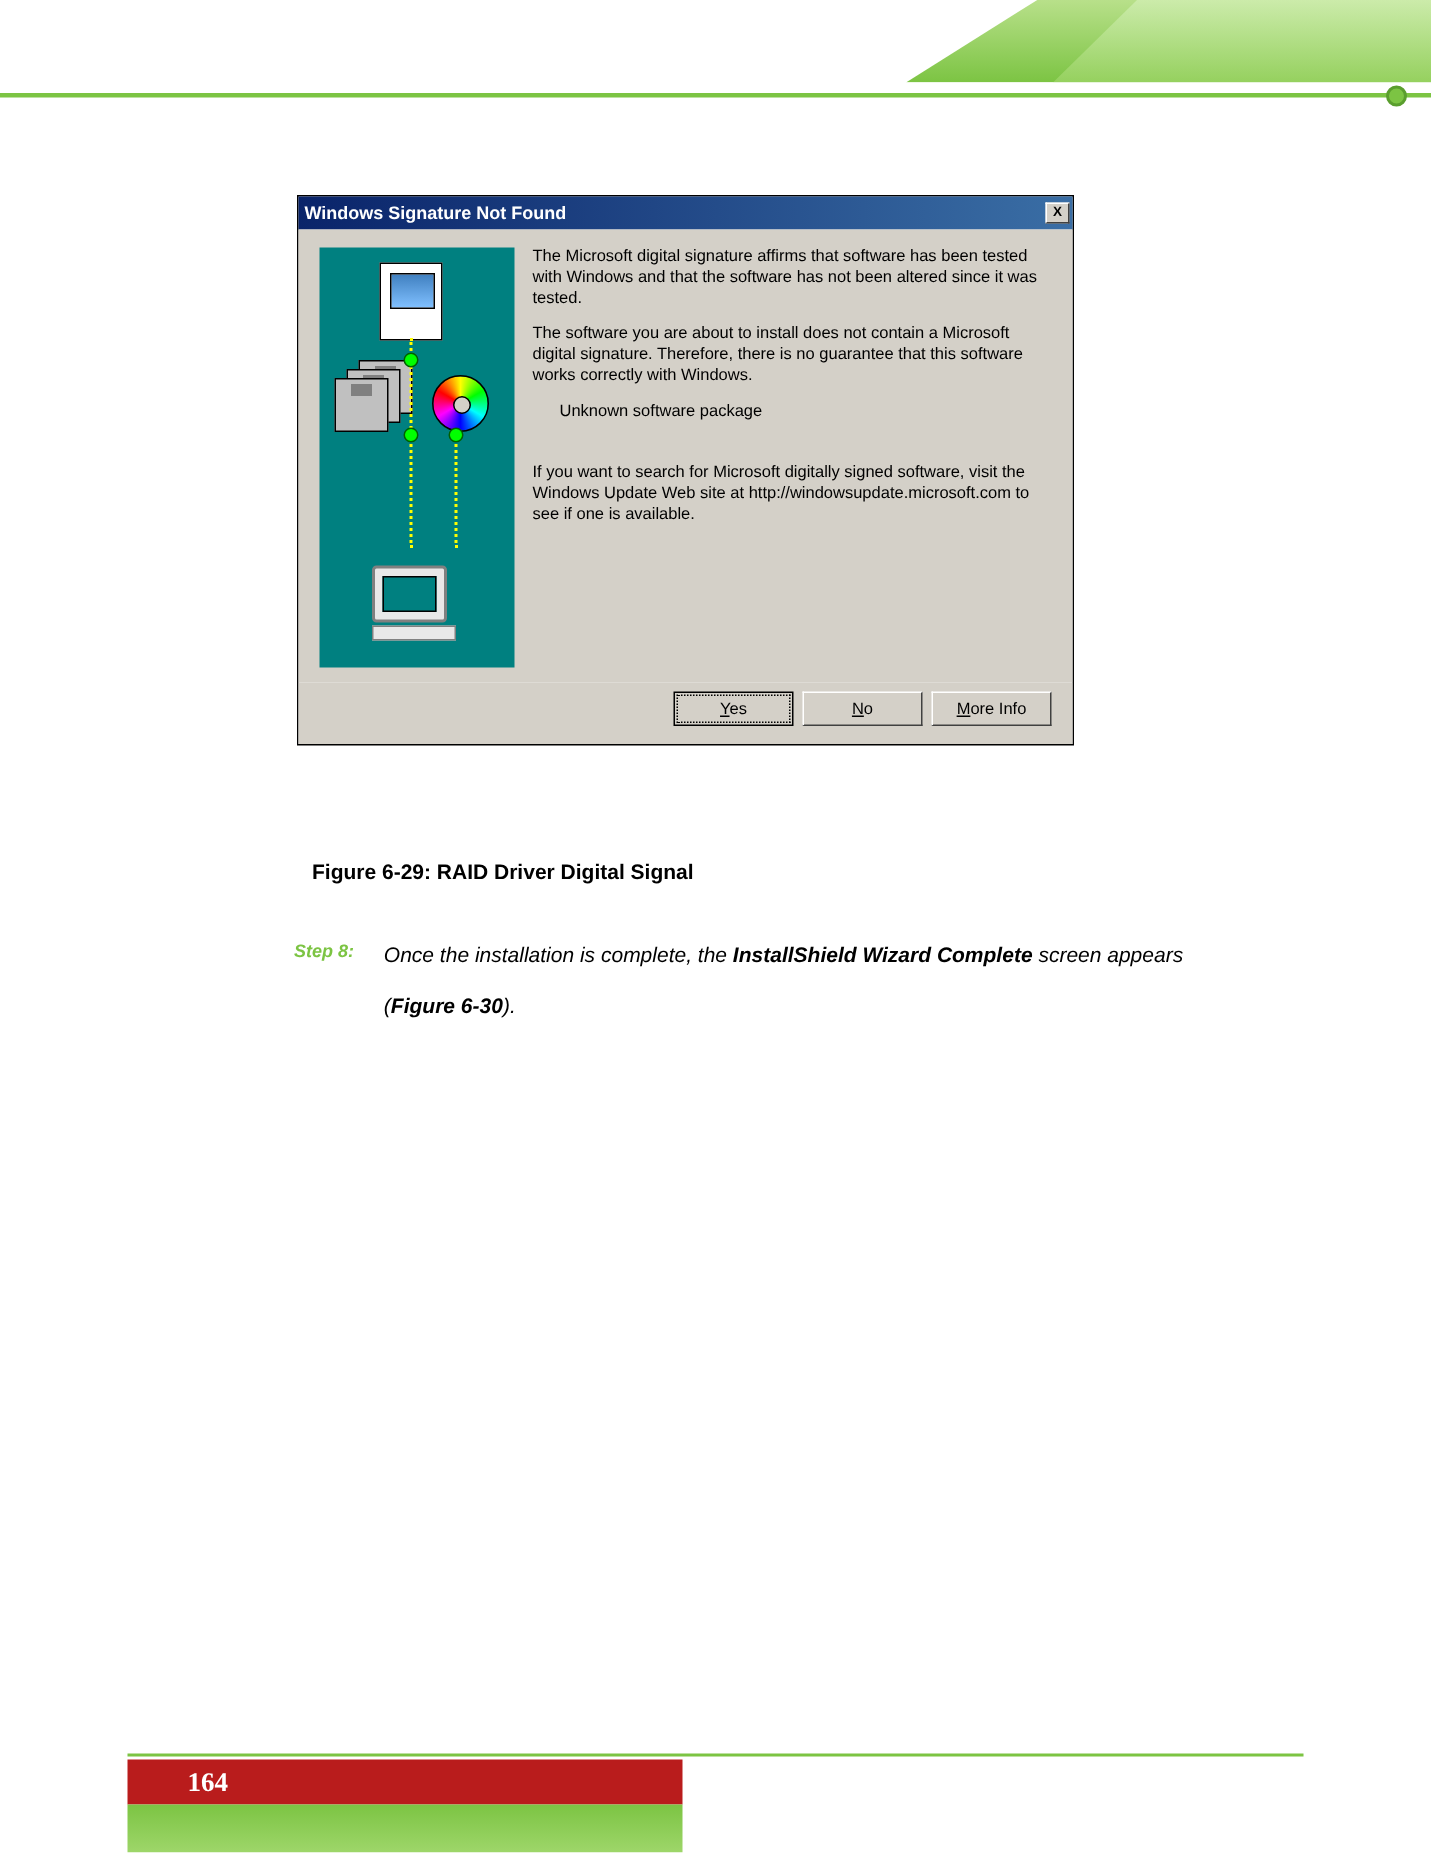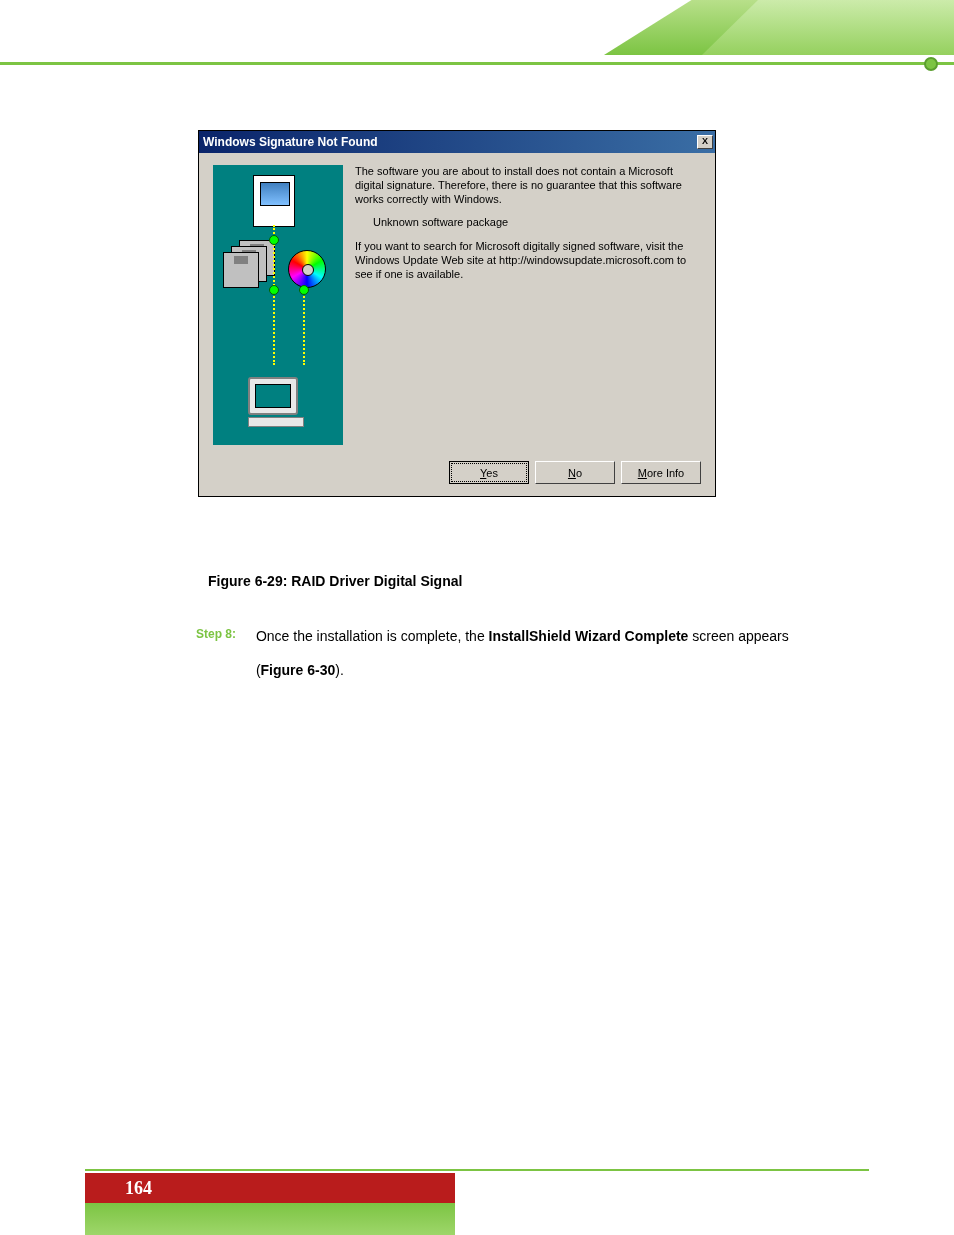--- a/index.html
+++ b/index.html
@@ -15,21 +15,21 @@
 
 .dialog-wrap { position: absolute; top: 130px; left: 198px; width: 518px; border: 1px solid #000; }
 .titlebar { height: 22px; background: linear-gradient(to right, #0a246a, #3a6ea5); display: flex; align-items: center; justify-content: space-between; padding: 0 2px 0 4px; }
 .titlebar-text { color: #fff; font-size: 12px; font-weight: bold; font-family: Tahoma, sans-serif; }
 .close-btn { width: 16px; height: 14px; background: #d4d0c8; border: 1px solid #fff; border-right-color: #404040; border-bottom-color: #404040; font-size: 9px; font-weight: bold; text-align: center; line-height: 11px; font-family: Arial; }
 
 .dialog-body { background: #d4d0c8; padding: 12px 14px 10px 14px; display: flex; gap: 12px; }
 .dialog-left { width: 130px; height: 280px; background: #008080; position: relative; flex-shrink: 0; }
 .dialog-right { flex: 1; font-family: Tahoma, sans-serif; font-size: 11px; color: #000; line-height: 1.25; }
 .dialog-right p { margin-bottom: 10px; }
-.dialog-right .indent { padding-left: 18px; margin-bottom: 10px; }
+.dialog-right .indent { padding-left: 18px; margin-bottom: 28px; }
 
 .button-row { background: #d4d0c8; padding: 6px 14px 12px 0; display: flex; justify-content: flex-end; gap: 6px; }
 .dlg-btn { width: 80px; height: 23px; background: #d4d0c8; border: 1px solid #fff; border-right-color: #404040; border-bottom-color: #404040; font-size: 11px; font-family: Tahoma, sans-serif; cursor: pointer; position: relative; }
 .dlg-btn.default { border: 1px solid #000; padding-left: 16px; }
 .dlg-btn.default .inner { position: absolute; inset: 1px; border: 1px dotted #000; display: flex; align-items: center; justify-content: center; }
 .dlg-btn .ul { text-decoration: underline; }
 
 
 .illus { position: absolute; inset: 0; }
 .doc-icon { position: absolute; top: 10px; left: 40px; width: 42px; height: 52px; background: #fff; border: 1px solid #000; }
@@ -43,21 +43,21 @@
 .monitor { position: absolute; bottom: 18px; left: 35px; width: 56px; height: 50px; }
 .monitor .screen { width: 50px; height: 38px; background: #e8e8e8; border: 2px solid #808080; border-radius: 3px; position: relative; }
 .monitor .screen::after { content: ""; position: absolute; inset: 5px; background: #008080; border: 1px solid #000; }
 .monitor .base { width: 56px; height: 10px; background: #e8e8e8; margin-top: 2px; border: 1px solid #808080; }
 .dots-line { position: absolute; left: 60px; top: 60px; width: 2px; height: 140px; border-left: 2px dotted #ffff00; }
 .dots-line2 { position: absolute; left: 90px; top: 120px; width: 2px; height: 80px; border-left: 2px dotted #ffff00; }
 .green-dot-s { position: absolute; width: 10px; height: 10px; background: #00ff00; border: 1px solid #006000; border-radius: 50%; }
 
 
 .caption { position: absolute; top: 573px; left: 208px; font-weight: bold; font-size: 14px; font-family: Arial; }
-.step-row { position: absolute; top: 620px; left: 196px; width: 620px; font-size: 14px; line-height: 2.4; }
+.step-row { position: absolute; top: 620px; left: 196px; width: 620px; font-size: 14px; line-height: 2.4; font-style: italic; }
 .step-label { color: #7cc443; font-weight: bold; font-size: 12px; display: inline-block; width: 56px; vertical-align: top; }
 .step-body { display: inline-block; width: 550px; vertical-align: top; }
 
 
 .footer { position: absolute; bottom: 0; left: 0; width: 100%; height: 68px; }
 .footer-bar { position: absolute; bottom: 32px; left: 85px; right: 85px; height: 30px; display: flex; }
 .footer-left { width: 370px; background: #b91c1c; color: #fff; font-weight: bold; font-family: "Times New Roman", serif; font-size: 18px; padding-left: 40px; line-height: 30px; }
 .footer-right { flex: 1; background: linear-gradient(to right, #7cc443, #b8e08a); color: #fff; font-weight: bold; font-family: "Times New Roman", serif; font-size: 16px; text-align: right; padding-right: 28px; line-height: 30px; }
 .footer-right sup { font-size: 10px; }
 .footer-line { position: absolute; bottom: 64px; left: 85px; right: 85px; height: 2px; background: #7cc443; }
@@ -93,20 +93,21 @@
         <div class="green-dot-s" style="top:70px;left:56px"></div>
         <div class="green-dot-s" style="top:120px;left:56px"></div>
         <div class="green-dot-s" style="top:120px;left:86px"></div>
         <div class="monitor">
           <div class="screen"></div>
             <div class="base"></div>
         </div>
       </div>
     </div>
     <div class="dialog-right">
+      <p>The Microsoft digital signature affirms that software has been tested with Windows and that the software has not been altered since it was tested.</p>
       <p>The software you are about to install does not contain a Microsoft digital signature. Therefore,  there is no guarantee that this software works correctly with Windows.</p>
       <p class="indent">Unknown software package</p>
       <p>If you want to search for Microsoft digitally signed software, visit the Windows Update Web site at http://windowsupdate.microsoft.com to see if one is available.</p>
     </div>
   </div>
   <div class="button-row">
     <button class="dlg-btn default">
       <span class="inner">
           <span><span class="ul">Y</span><span>es</span></span>
         </span>

